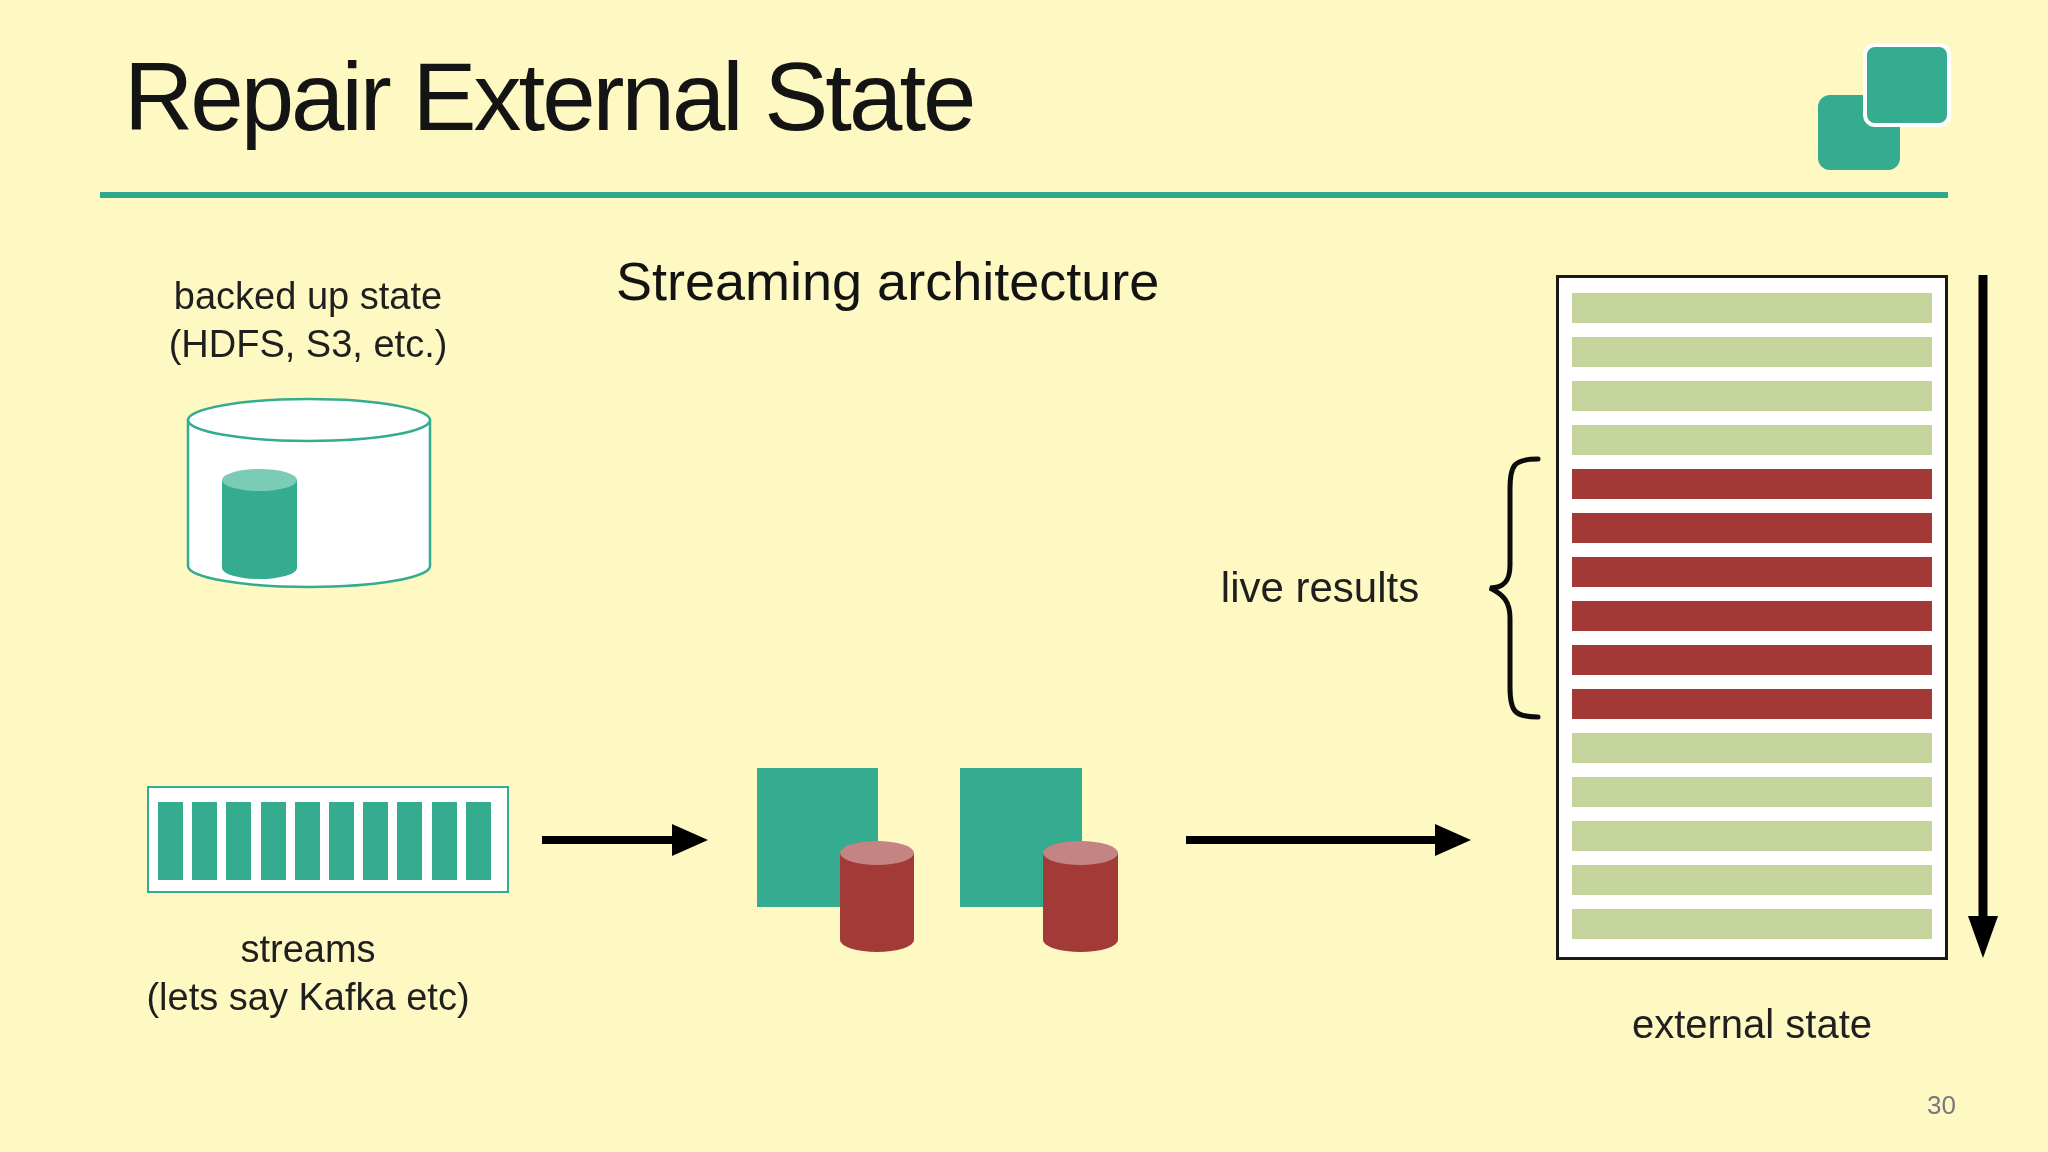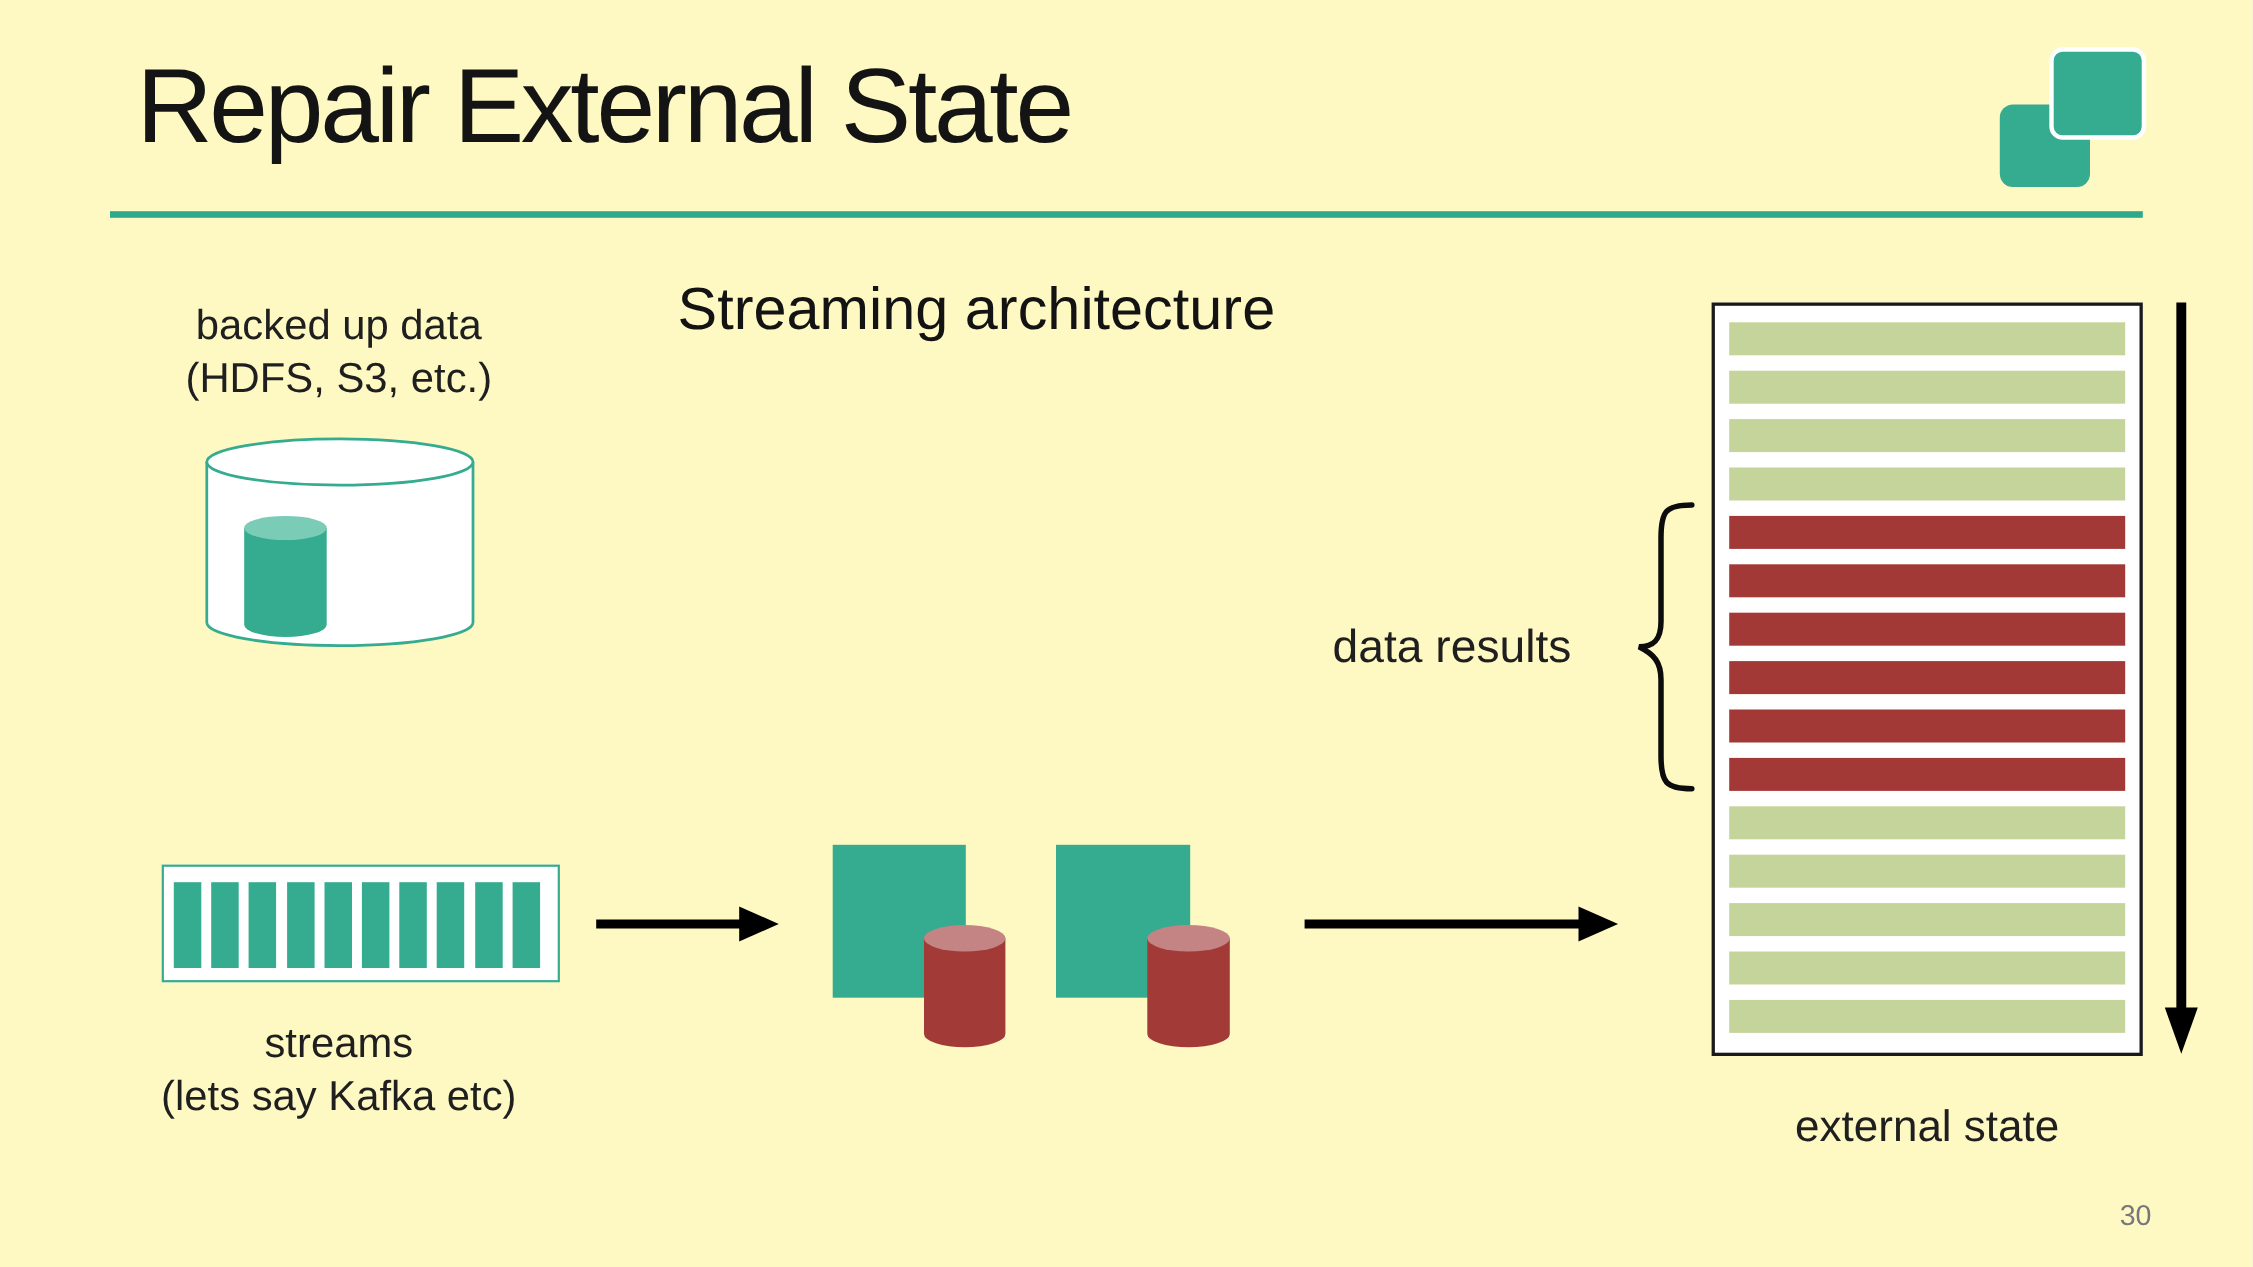--- a/index.html
+++ b/index.html
@@ -45,21 +45,21 @@
 <div class="slide">
 
   <div class="abs title">Repair External State</div>
   <div class="abs title-rule"></div>
   <div class="abs logo-square logo-back"></div>
   <div class="abs logo-square logo-front"></div>
 
   <div class="abs subtitle">Streaming architecture</div>
 
   <div class="abs lbl backup-label">
-    <div>backed up data</div>
+    <div>backed up state</div>
     <div>(HDFS, S3, etc.)</div>
   </div>
   <svg class="abs" style="left:184px;top:396px;" width="250" height="215" viewBox="0 0 250 215">
     <path d="M4 24 L4 170 A121 21 0 0 0 246 170 L246 24" fill="#ffffff" stroke="#35ab8f" stroke-width="2.5"></path>
     <ellipse cx="125" cy="24" rx="121" ry="21" fill="#ffffff" stroke="#35ab8f" stroke-width="2.5"></ellipse>
   </svg>
   <svg class="abs" style="left:221px;top:468px;" width="77" height="113" viewBox="0 0 77 113">
     <path d="M1 12 L1 100 A37.5 11 0 0 0 76 100 L76 12 Z" fill="#35ab8f"></path>
     <ellipse cx="38.5" cy="12" rx="37.5" ry="11" fill="#7bccb7"></ellipse>
   </svg>
@@ -97,21 +97,21 @@
   <svg class="abs" style="left:1042px;top:839px;" width="77" height="116" viewBox="0 0 77 116">
     <path d="M1 14 L1 101 A37.5 12 0 0 0 76 101 L76 14 Z" fill="#a23b38"></path>
     <ellipse cx="38.5" cy="14" rx="37.5" ry="12" fill="#c48484"></ellipse>
   </svg>
 
   <svg class="abs" style="left:1184px;top:820px;" width="290" height="40" viewBox="0 0 290 40">
     <line x1="2" y1="20" x2="253" y2="20" stroke="#000000" stroke-width="8"></line>
     <polygon points="287,20 251,4 251,36" fill="#000000"></polygon>
   </svg>
 
-  <div class="abs lbl wrong-label">data results</div>
+  <div class="abs lbl wrong-label">live results</div>
   <svg class="abs" style="left:1484px;top:455px;" width="64" height="266" viewBox="0 0 64 266">
     <path d="M54 4 C30 4 26 10 26 34 L26 110 C26 126 20 133 6 133 C20 140 26 147 26 163 L26 232 C26 256 30 262 54 262" fill="none" stroke="#0c0c0c" stroke-width="5" stroke-linecap="round"></path>
   </svg>
 
   <div class="abs state-box">
     <div class="state-rows" id="state-rows">
         <div class="state-row" style="background: rgb(197, 212, 154);"></div>
         <div class="state-row" style="background: rgb(197, 212, 154);"></div>
         <div class="state-row" style="background: rgb(197, 212, 154);"></div>
         <div class="state-row" style="background: rgb(197, 212, 154);"></div>

